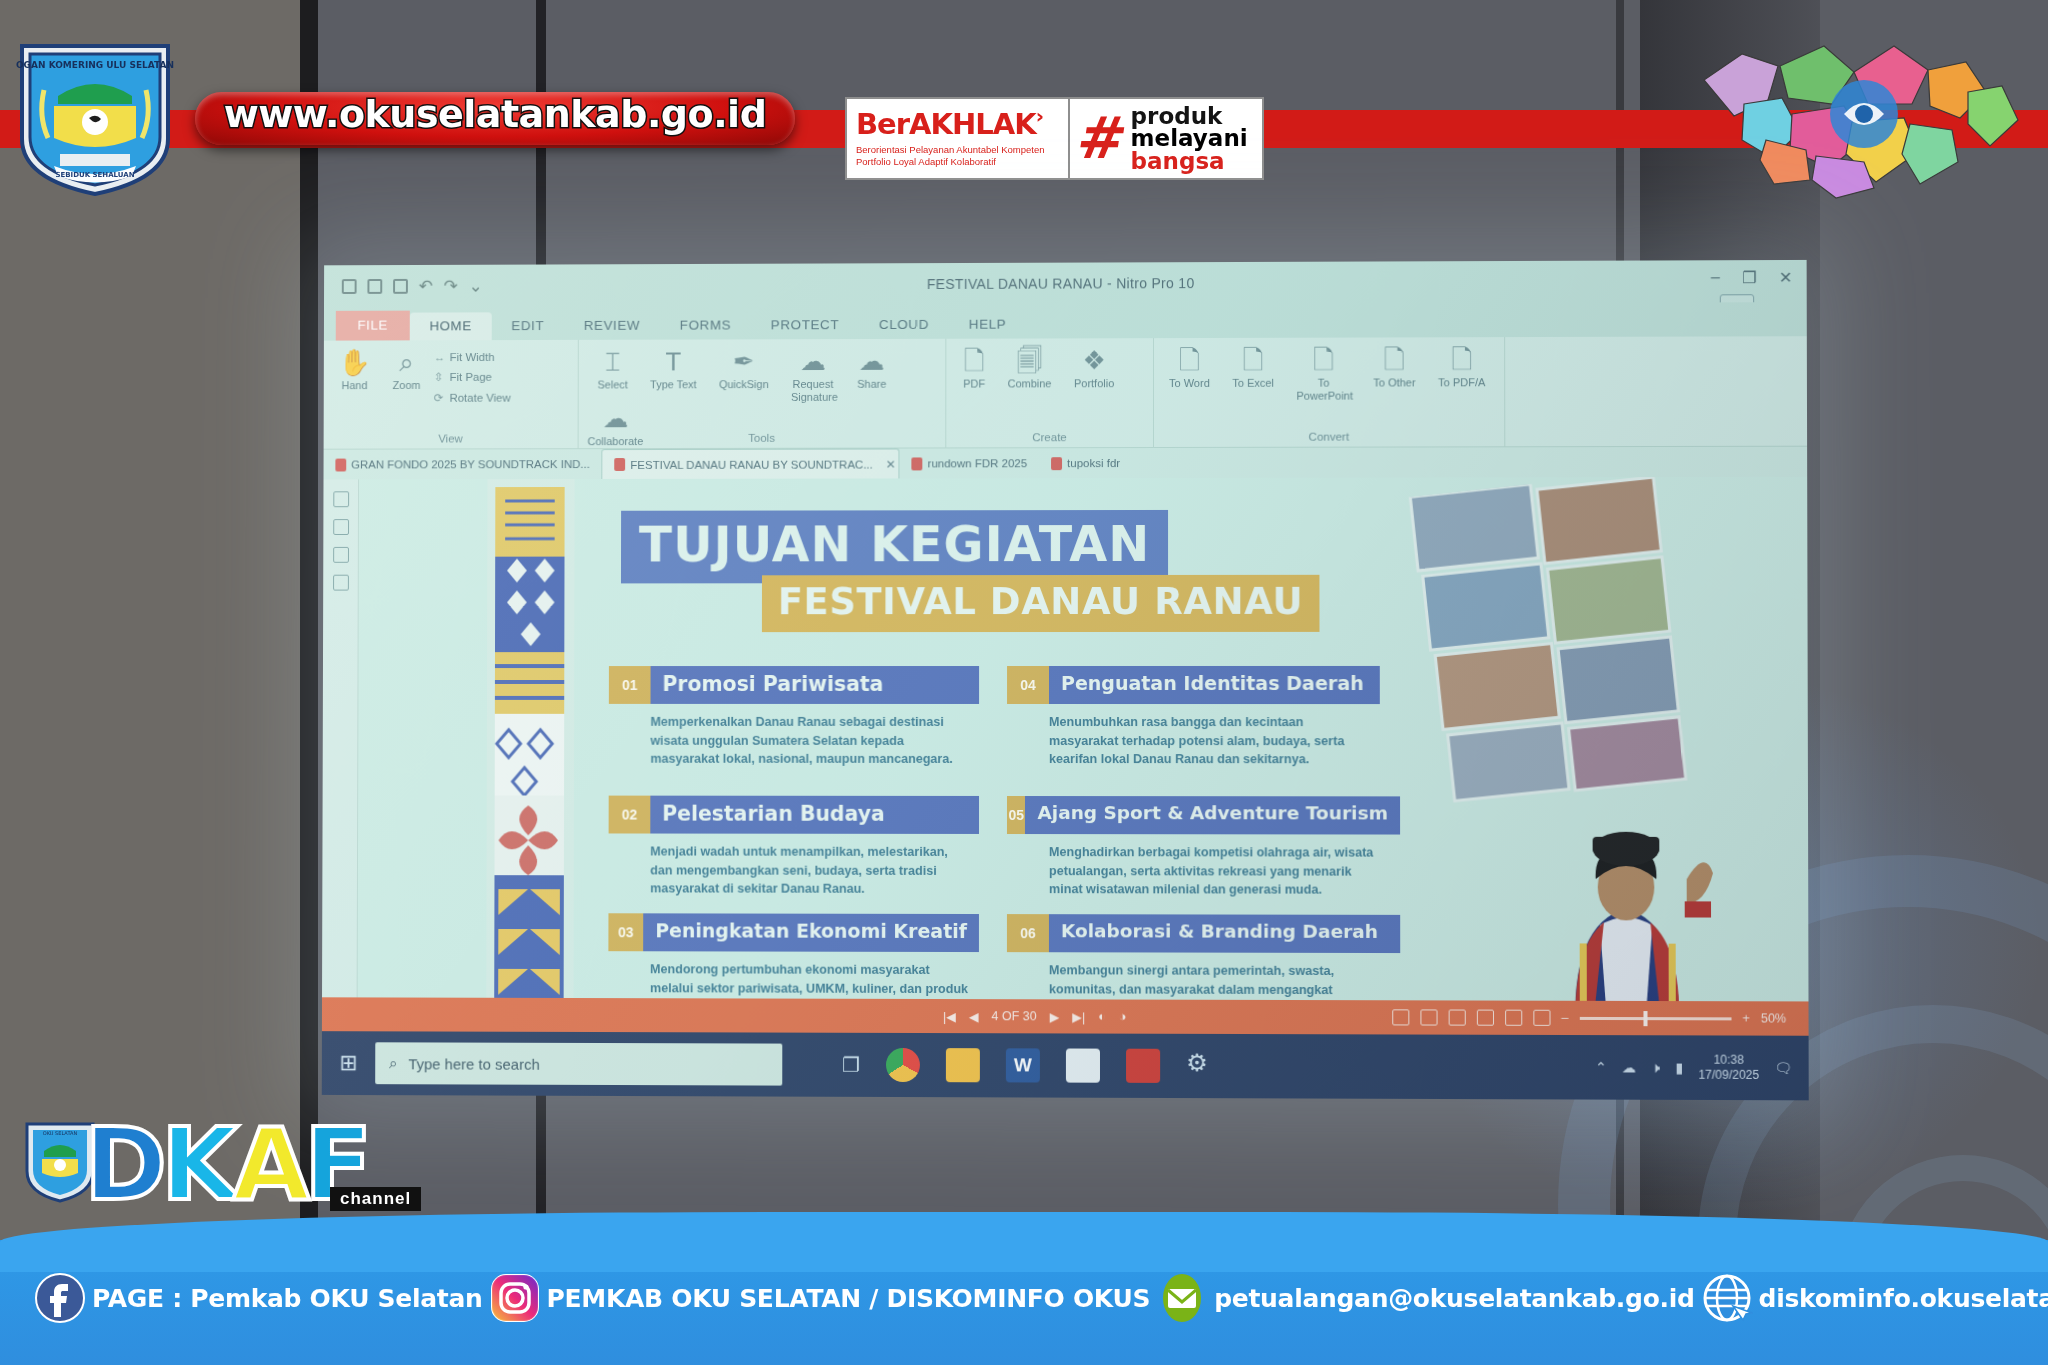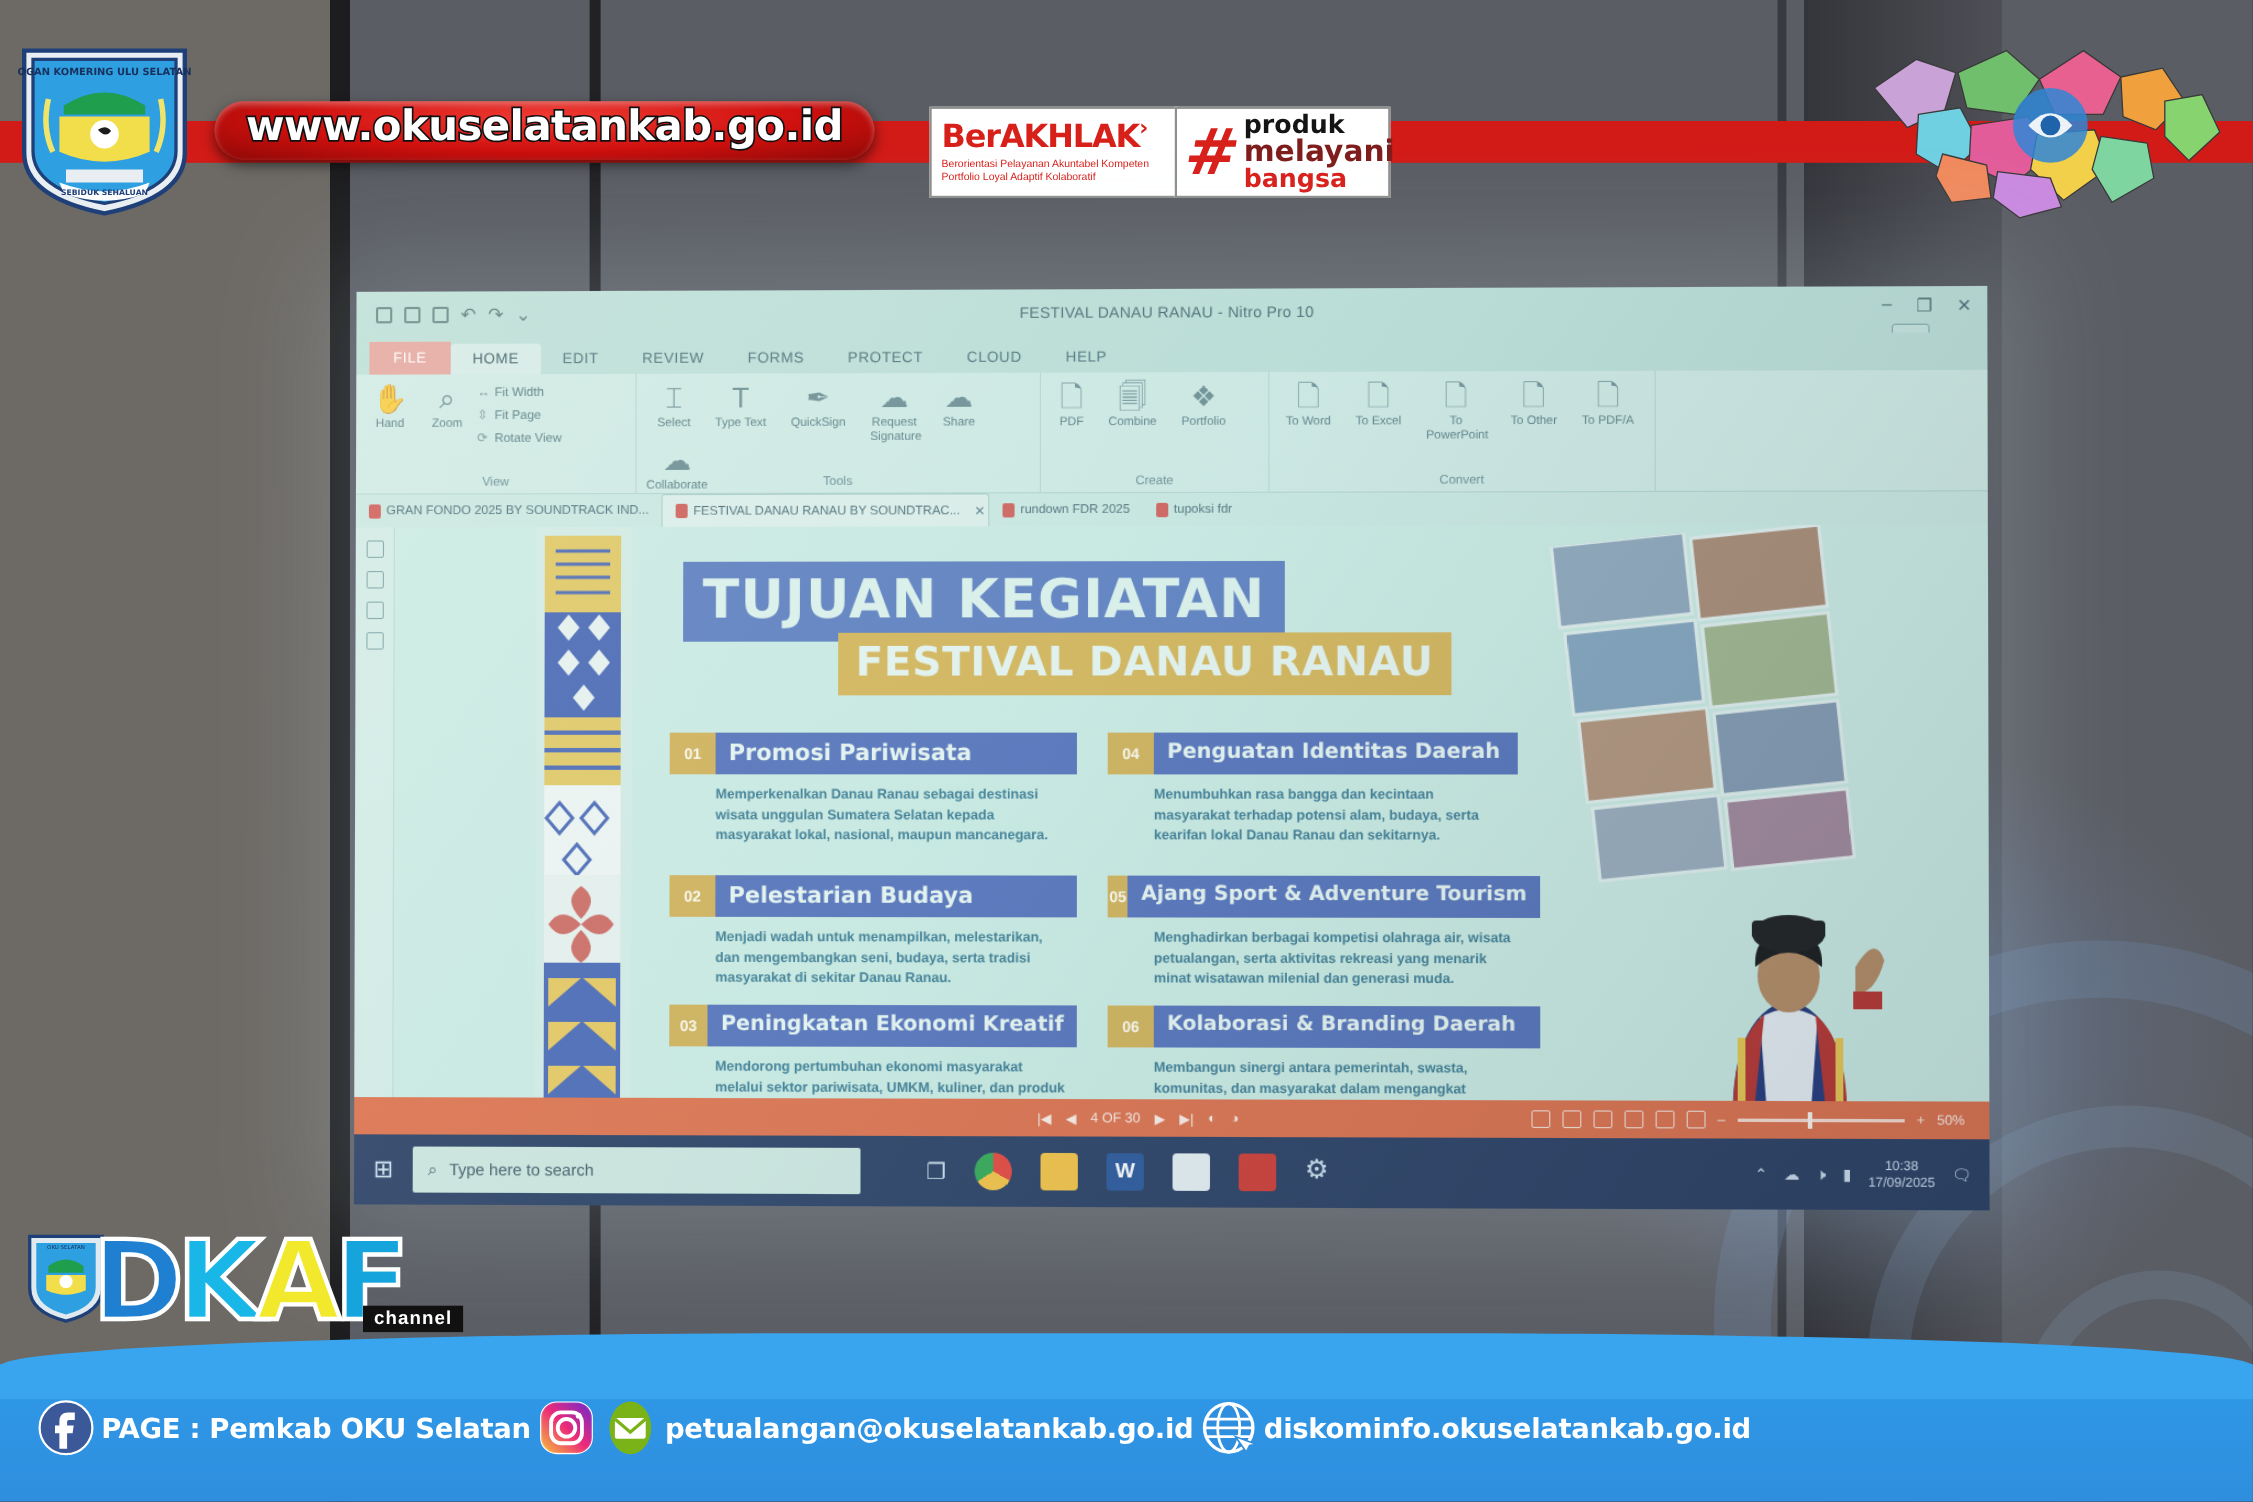--- a/index.html
+++ b/index.html
@@ -53,21 +53,21 @@
   .berakhlak .sub { font-size:9.5px; color:#5a5a5a; line-height:1.25; margin-top:5px; }
   .berakhlak .sub b { color:#d8201b; font-weight:normal; }
 
   .bangga { position:absolute; left:1068px; top:97px; width:196px; height:83px;
             background:#fff; border:2px solid #8e8e8e; display:flex; align-items:center; }
   .bangga .hash { font-size:58px; color:#d8201b; font-weight:bold; line-height:.8;
             margin:0 4px 0 8px; font-family:"DejaVu Sans", sans-serif;
             transform:skewX(-9deg); }
   .bangga .words { line-height:.98; font-family:"DejaVu Sans", sans-serif; }
   .bangga .w1 { font-size:23px; font-weight:bold; color:#141414; }
-  .bangga .w2 { font-size:27px; font-weight:bold; color:#7f1d1d; }
+  .bangga .w2 { font-size:23px; font-weight:bold; color:#000000; }
   .bangga .w3 { font-size:23px; font-weight:bold; color:#d8201b; }
 
   .map-logo { position:absolute; right:22px; top:28px; width:330px; height:175px; }
 
   
   .screen { position:absolute; left:318px; top:262px; width:1485px; height:835px;
             background:#cfe8e2; box-shadow:0 0 90px 30px rgba(205,230,240,.18);
             transform:perspective(2400px) rotateY(-1.2deg) rotateX(.5deg);
             overflow:hidden; }
   .screen-veil { position:absolute; inset:0; pointer-events:none; z-index:60;
@@ -589,20 +589,21 @@
             <linearGradient id="ig" x1="0" y1="1" x2="1" y2="0">
           <stop offset="0" stop-color="#f9ce34"></stop>
               <stop offset=".5" stop-color="#ee2a7b"></stop>
               <stop offset="1" stop-color="#6228d7"></stop>
         </linearGradient>
           </defs>
         <rect x="12" y="12" width="28" height="28" rx="9" fill="none" stroke="#fff" stroke-width="3.5"></rect>
         <circle cx="26" cy="26" r="8" fill="none" stroke="#fff" stroke-width="3.5"></circle>
         <circle cx="37" cy="15" r="2.6" fill="#fff"></circle>
       </svg>
+      <div class="txt">PEMKAB OKU SELATAN / DISKOMINFO OKUS</div>
 
       <svg class="sic" viewBox="0 0 52 52">
         <ellipse cx="26" cy="26" rx="19" ry="24" fill="#7ab317"></ellipse>
         <rect x="12" y="17" width="28" height="19" rx="2" fill="#fff"></rect>
         <path d="M12 18 l14 12 l14 -12" fill="none" stroke="#7ab317" stroke-width="3"></path>
       </svg>
       <div class="txt">petualangan@okuselatankab.go.id</div>
 
       <svg class="sic" viewBox="0 0 52 52">
         <circle cx="26" cy="26" r="22" fill="#2f8ede" stroke="#fff" stroke-width="3"></circle>

